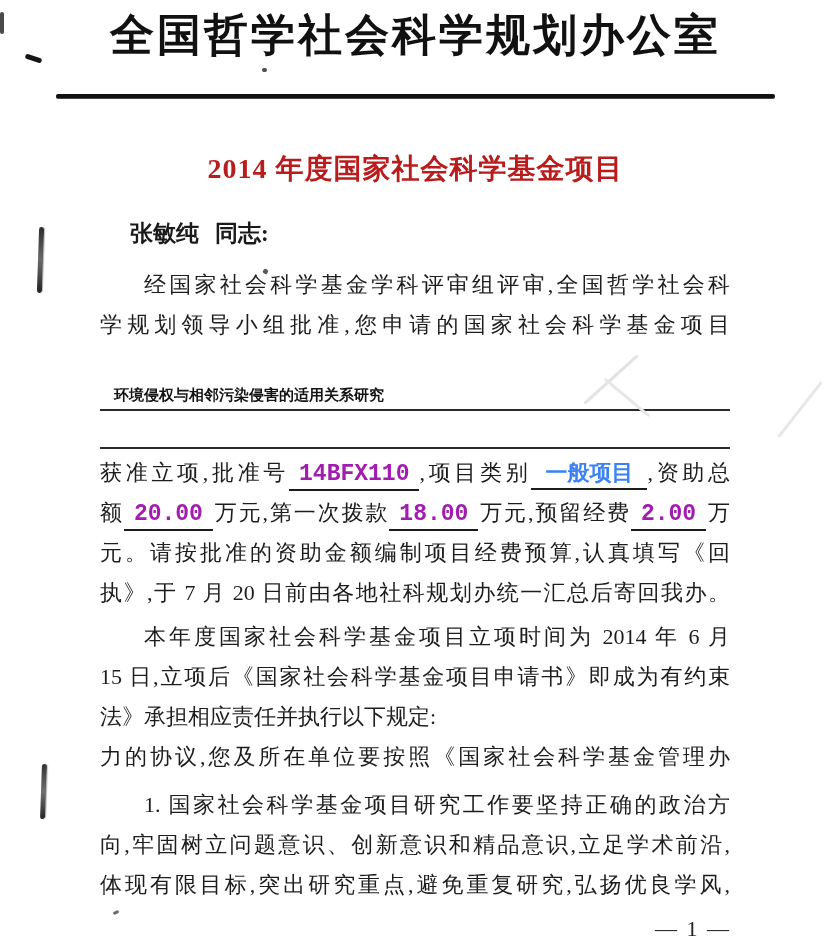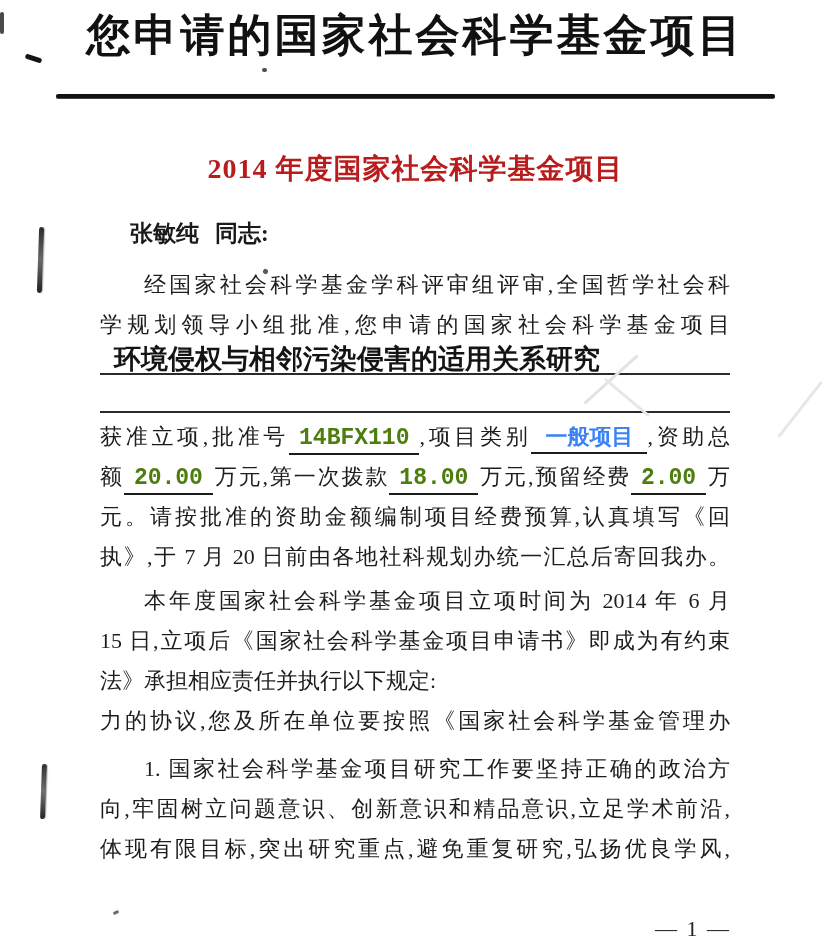--- a/index.html
+++ b/index.html
@@ -41,37 +41,38 @@
   .body-text{
     margin:18px 101px 0 100px; 
     font-size:22px;color:#1d1d1d;
   }
   .line{height:40px;line-height:40px;white-space:nowrap;}
   .just{text-align:justify;text-align-last:justify;white-space:normal;}
   .short{text-align-last:left;}
   .indent{text-indent:2em;font-family:Liberation Serif, serif;}
   .project-title-line{
     height:28px;line-height:28px;
-    font-weight:700;font-size:27px;color:#141414;
+    font-weight:700;font-size:15px;color:#141414;
     padding-left:14px;
     border-bottom:2px solid #2a2a2a;
+    margin-top:36px;
   }
   .blank-underline{
     height:36px;border-bottom:2px solid #2a2a2a;margin-bottom:2px;
   }
   .para-gap1{margin-top:4px;}
   .para-gap2{margin-top:8px;}
   .fill{
     display:inline-block;
     border-bottom:2px solid #1c1c1c;
     padding:0 10px;line-height:30px;
   }
   .fill-num{
     font-family:"Liberation Mono","DejaVu Sans Mono",monospace;
-    font-size:23px;font-weight:600;color:#4d7c0f;
+    font-size:23px;font-weight:600;color:#a21caf;
   }
   .fill-cn{font-weight:700;padding:0 14px;color:#3b82f6;}
   
   .page-number{
     position:absolute;right:100px;bottom:8px;
     font-size:22px;color:#222;letter-spacing:2px;
   }
   
   .artifact{position:absolute;pointer-events:none;}
   .comma-stroke{
@@ -107,21 +108,21 @@
   <div class="artifact edge-tick"></div>
   <div class="artifact ink-stroke-1"></div>
   <div class="artifact ink-stroke-2"></div>
   <div class="artifact speck-1"></div>
   <div class="artifact speck-2"></div>
   <div class="artifact speck-3"></div>
   <div class="artifact wm-1"></div>
   <div class="artifact wm-2"></div>
   <div class="artifact wm-3"></div>
 
-  <h1 class="org-title">您申请的国家社会科学基金项目</h1>
+  <h1 class="org-title">全国哲学社会科学规划办公室</h1>
   <div class="header-rule"></div>
 
   <div class="doc-title">
     <div>2014 年度国家社会科学基金项目</div>
   </div>
 
   <div class="salutation">
     <span class="name">张敏纯</span><span>同志:</span>
   </div>
 

